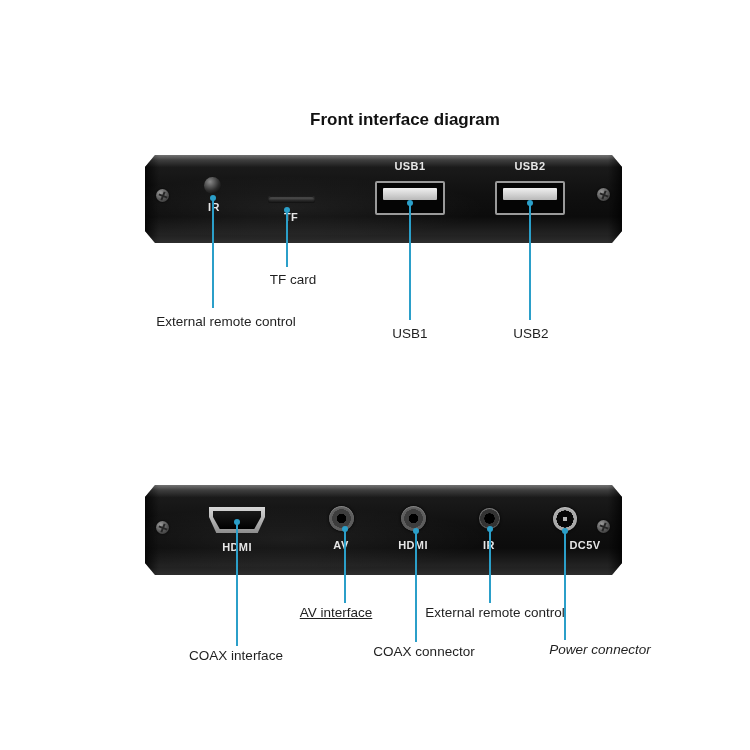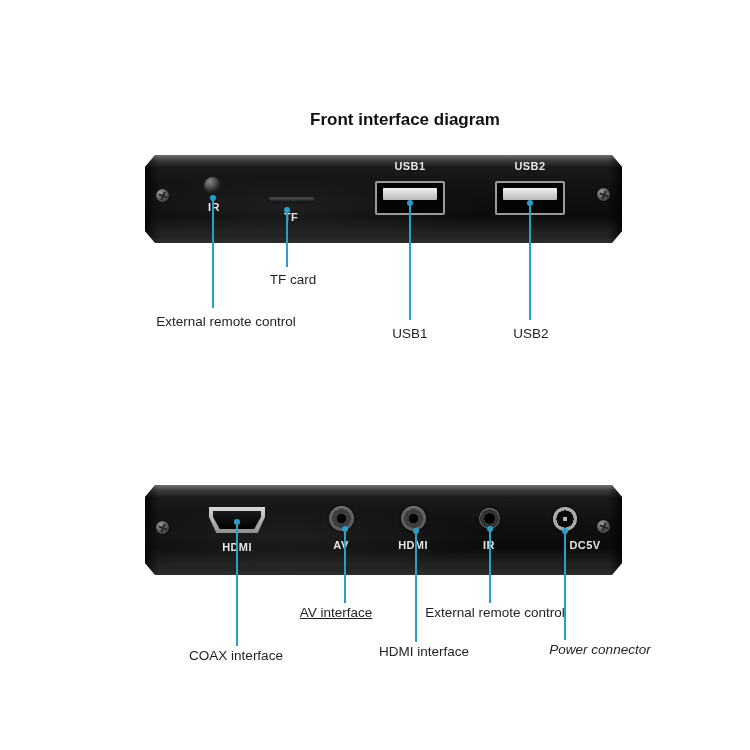--- a/index.html
+++ b/index.html
@@ -304,21 +304,21 @@
   <div class="co-line co-hdmi-line"></div>
   <div class="co-dot co-hdmi-dot"></div>
   <div class="co-label co-hdmi-label">COAX interface</div>
 
   <div class="co-line co-av-line"></div>
   <div class="co-dot co-av-dot"></div>
   <div class="co-label co-av-label">AV interface</div>
 
   <div class="co-line co-coax-line"></div>
   <div class="co-dot co-coax-dot"></div>
-  <div class="co-label co-coax-label">HDMI interface</div>
+  <div class="co-label co-coax-label">COAX connector</div>
 
   <div class="co-line co-irb-line"></div>
   <div class="co-dot co-irb-dot"></div>
   <div class="co-label co-irb-label">External remote control</div>
 
   <div class="co-line co-pwr-line"></div>
   <div class="co-dot co-pwr-dot"></div>
   <div class="co-label co-pwr-label">Power connector</div>
 
 </div>

